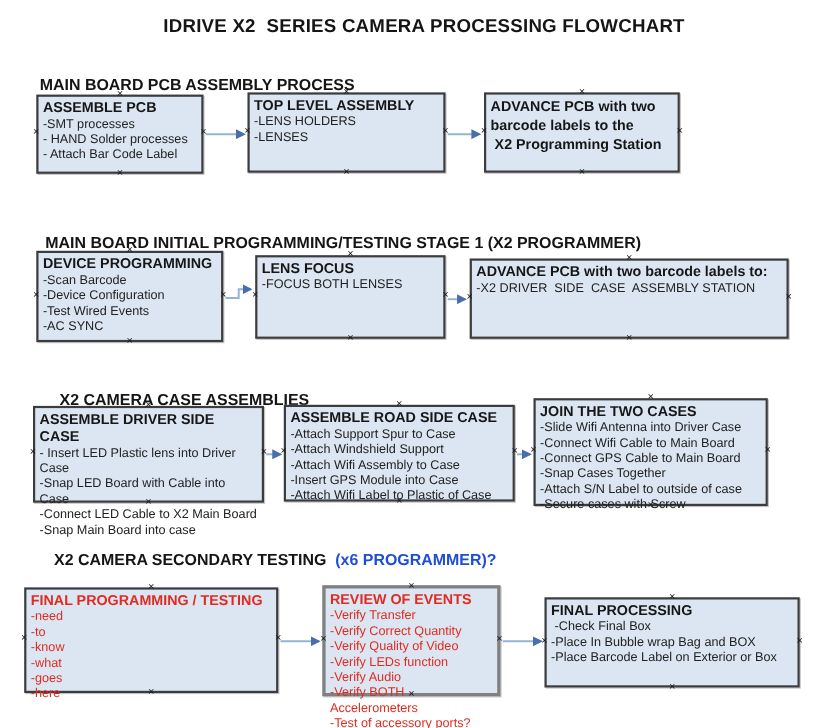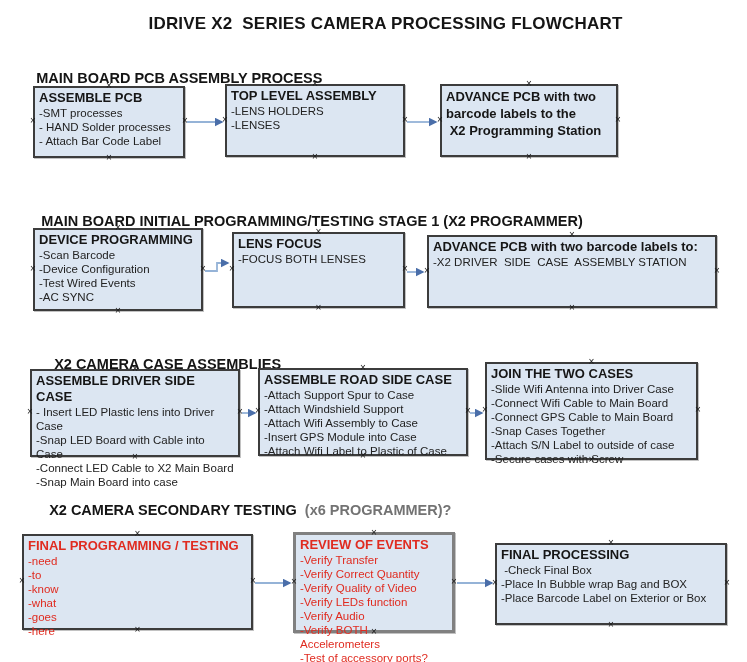--- a/index.html
+++ b/index.html
@@ -9,21 +9,21 @@
   }
   .page-title{
     position:absolute;top:14px;left:12px;width:747px;text-align:center;
     font-size:17px;font-weight:bold;letter-spacing:.2px;color:#151515;
     white-space:pre-wrap;
   }
   .sec-heading{
     position:absolute;font-size:14.5px;font-weight:bold;color:#151515;
     white-space:pre-wrap;
   }
-  .sec-heading .suffix{color:#737373;}
+  .sec-heading .suffix{color:#1d4ed8;}
   .box{
     position:absolute;box-sizing:border-box;
     background:#dce6f2;border:2px solid #3c3c3c;
     padding:2px 4px;box-shadow:1px 1px 0 rgba(120,120,120,.45);
   }
   .box.gray-border{border:3px solid #808080;}
   .box-title{
     font-size:13px;font-weight:bold;line-height:16px;color:#161616;
     white-space:pre-wrap;
   }

